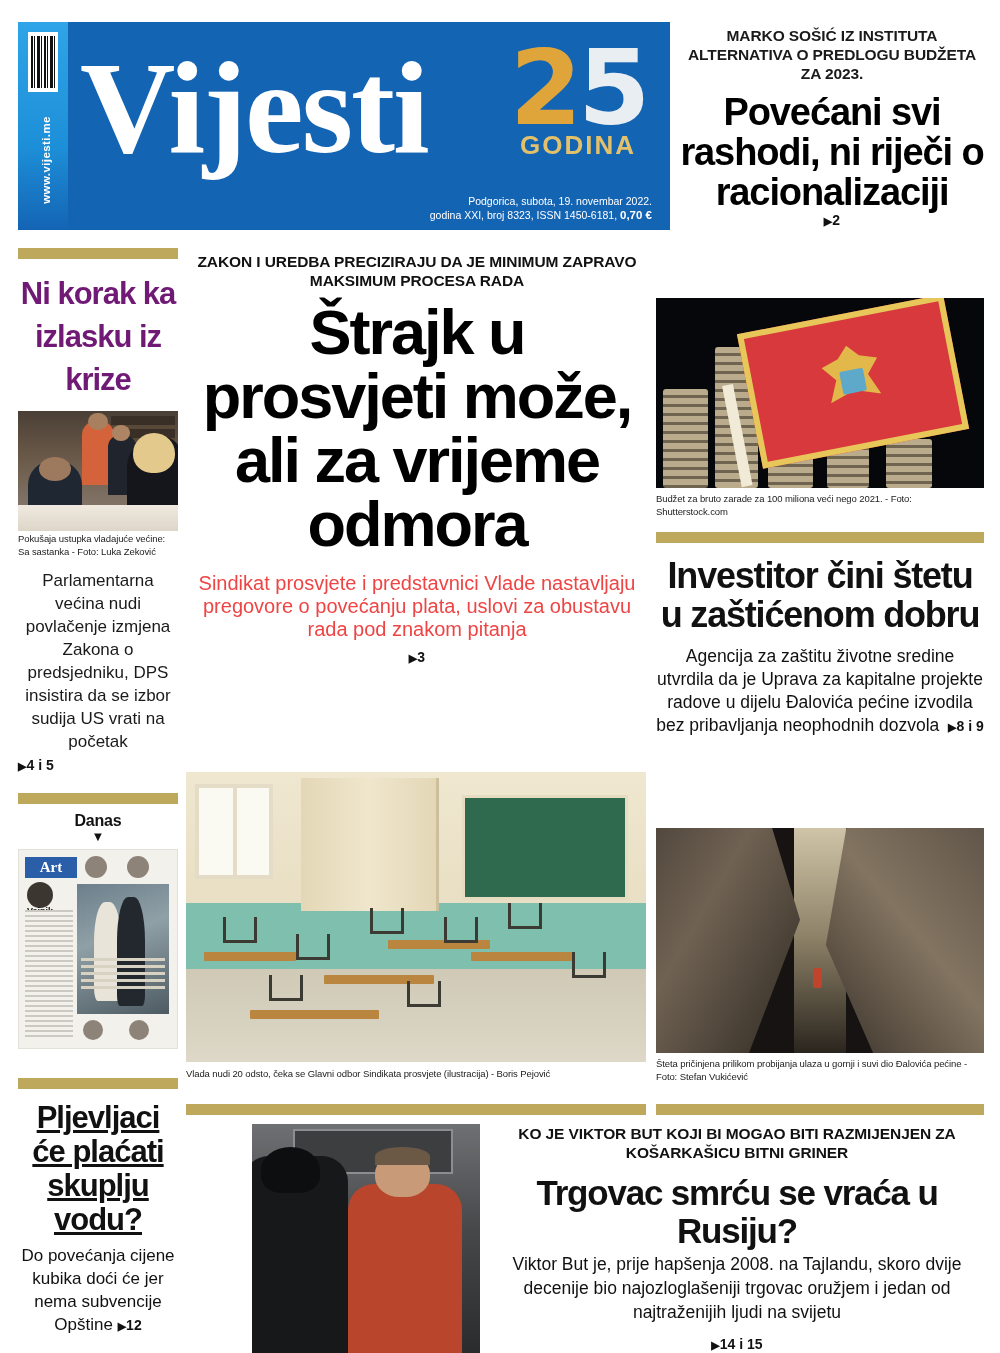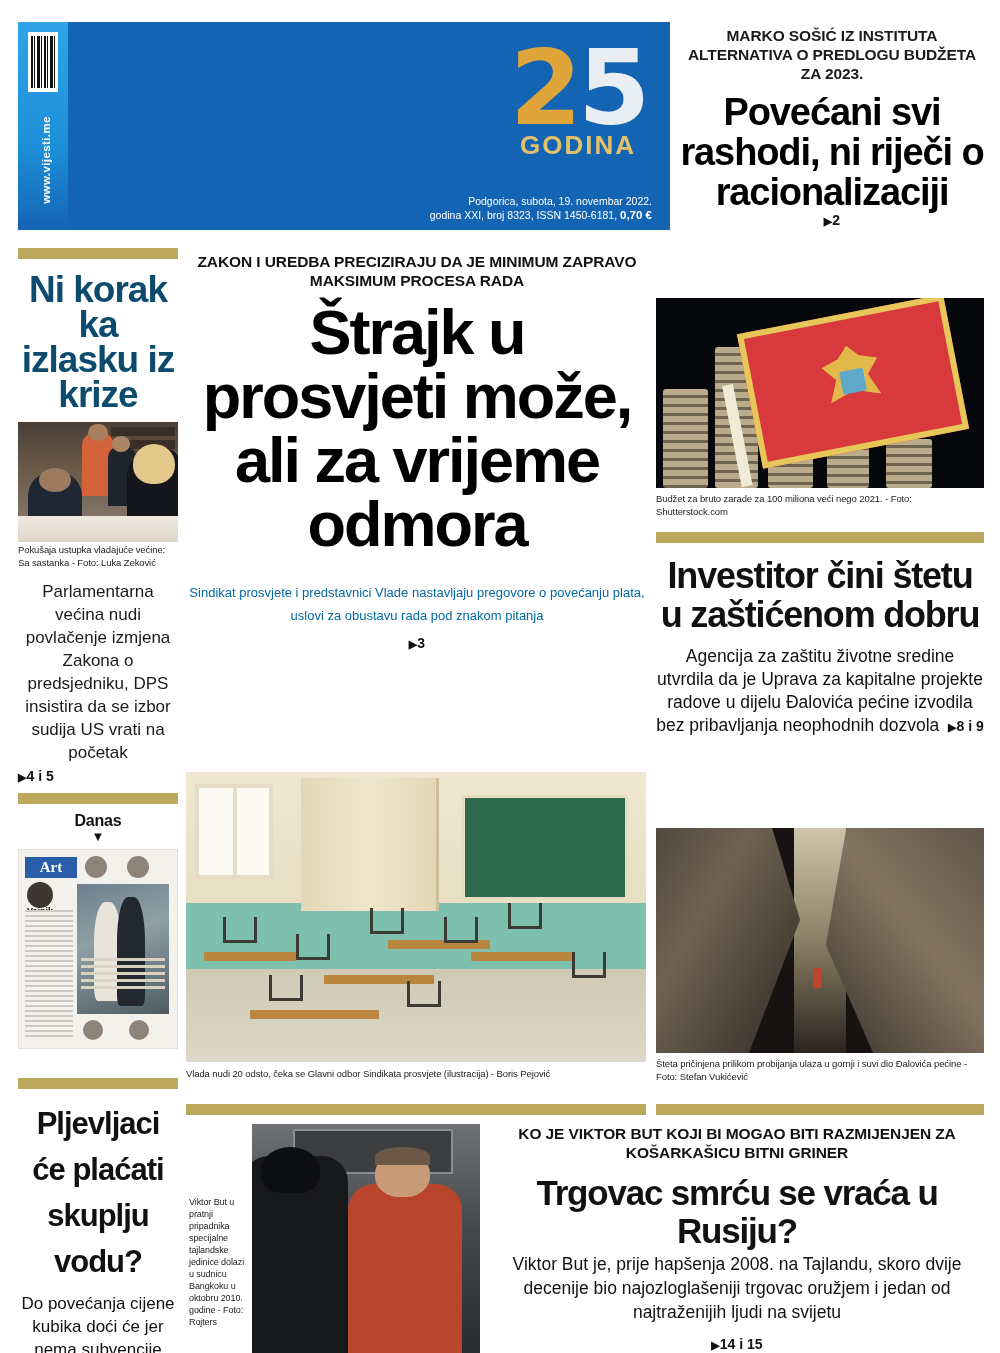--- a/index.html
+++ b/index.html
@@ -82,21 +82,21 @@
   .center { position: absolute; left: 186px; top: 252px; width: 462px; text-align: center; }
   .c-kicker {
     font-size: 15.5px; font-weight: bold; line-height: 19px; color:#111;
     letter-spacing: -.1px;
   }
   .c-head {
     margin-top: 10px; font-size: 63px; font-weight: bold; line-height: 64px;
     letter-spacing: -2px; color: #000;
   }
   .c-sub {
-    margin-top: 25px; font-size: 13px; line-height: 23px; color: #0369a1;
+    margin-top: 16px; font-size: 20px; line-height: 23px; color: #ef4444;
   }
   .c-pg { margin-top: 8px; }
 
   .photo-classroom {
     position: absolute; left: 186px; top: 772px; width: 460px; height: 290px;
     background: linear-gradient(180deg,#cfe0d2 0%, #bed3c4 42%, #c9c6b4 43%, #d7d3c2 100%);
     overflow: hidden;
   }
   .cr-wall { position:absolute; left:0; top:0; width:100%; height:45%;
     background:linear-gradient(180deg,#efe7cf 0%,#e8dfc4 100%); }
@@ -116,22 +116,22 @@
 
   .cap {
     font-size: 9.5px; line-height: 12.5px; color: #222; letter-spacing: -.1px;
   }
   .cap-classroom { position:absolute; left:186px; top:1068px; width:460px; }
 
   
   .gold { background:#bda85c; height:11px; }
   .lc { position: absolute; left: 18px; top: 248px; width: 160px; text-align: center; }
   .lc-head {
-    margin-top: 13px; font-size: 37px; font-weight: bold; line-height: 35px;
-    letter-spacing: -1px; color:#0c4a6e;
+    margin-top: 13px; font-size: 31px; font-weight: bold; line-height: 43px;
+    letter-spacing: -1px; color:#701a75;
   }
   .photo-meeting {
     margin-top: 10px; width: 160px; height: 120px; position: relative; overflow: hidden;
     background: linear-gradient(180deg,#4a3f36 0%, #6b5a49 40%, #8d8277 100%);
   }
   .pm-shelf { position:absolute; right:2%; top:4%; width:40%; height:56%;
     background:repeating-linear-gradient(180deg,#3a2f26 0 9px,#584838 9px 13px); }
   .pm-p1 { position:absolute; left:6%; top:42%; width:34%; height:58%;
     background:#1f2733; border-radius:24px 24px 0 0; }
   .pm-p1h { position:absolute; left:13%; top:38%; width:20%; height:20%;
@@ -179,22 +179,22 @@
     background:#e9e4da; border-radius:40% 40% 14% 14%; }
   .dt-dancer2 { position:absolute; left:44%; top:10%; width:30%; height:84%;
     background:#23282e; border-radius:40% 40% 10% 10%; }
   .dt-text { position:absolute; left:6px; top:60px; width:48px; height:130px;
     background:repeating-linear-gradient(180deg,#cbc9c2 0 2px,#f2f1ec 2px 5px); }
   .dt-cap { position:absolute; left:62px; top:108px; width:84px; height:34px;
     background:repeating-linear-gradient(180deg,#d8d2c2 0 3px,transparent 3px 7px); }
   .dt-name { position:absolute; left:10px; top:44px; font-size:9px; font-weight:bold; }
 
   .lc2 { position:absolute; left:18px; top:1078px; width:160px; text-align:center; }
-  .lc2-head { margin-top:12px; font-size:31px; font-weight:bold; line-height:46px;
-    letter-spacing:-1px; }
+  .lc2-head { margin-top:12px; font-size:31px; font-weight:bold; line-height:34px;
+    letter-spacing:-1px;text-decoration:underline; }
   .lc2-body { margin-top:7px; font-size:17px; line-height:23px; }
 
   
   .photo-flag {
     position:absolute; left:656px; top:298px; width:328px; height:190px;
     background:#05070a; overflow:hidden;
   }
   .coin-stack { position:absolute; bottom:0; background:
     repeating-linear-gradient(180deg,#b9ab8b 0 6px,#6e6450 6px 9px); border-radius:3px; }
   .flag-rect {
@@ -270,20 +270,21 @@
 
 <div class="page">
 
   <div class="masthead">
     <div class="mh-strip">
       <div class="mh-barcode">
         <div class="bars"></div>
       </div>
       <div class="mh-url">www.vijesti.me</div>
     </div>
+    <div class="mh-title">Vijesti</div>
     <div class="mh-anniv">
       <div class="mh-25">
         <span class="d2">2</span><span class="d5">5</span>
       </div>
       <div class="mh-godina">GODINA</div>
     </div>
     <div class="mh-meta">
       <div>Podgorica, subota, 19. novembar 2022.</div>
       <div>
         <span>godina XXI, broj 8323, ISSN 1450-6181, </span><b>0,70 €</b>
@@ -431,23 +432,20 @@
 
   <div class="photo-but">
     <div class="but-bg"></div>
     <div class="but-board"></div>
     <div class="but-man"></div>
     <div class="but-head"></div>
     <div class="but-hair"></div>
     <div class="but-soldier"></div>
     <div class="but-helmet"></div>
   </div>
-  <div class="cap-but">
-    <div class="cap">Viktor But u pratnji pripadnika specijalne tajlandske jedinice dolazi u sudnicu Bangkoku u oktobru 2010. godine - Foto: Rojters</div>
-  </div>
 
   <div class="bb">
     <div class="bb-kicker">KO JE VIKTOR BUT KOJI BI MOGAO BITI RAZMIJENJEN ZA KOŠARKAŠICU BITNI GRINER</div>
     <div class="bb-head">Trgovac smrću se vraća u Rusiju?</div>
     <div class="bb-body">Viktor But je, prije hapšenja 2008. na Tajlandu, skoro dvije decenije bio najozloglašeniji trgovac oružjem i jedan od najtraženijih ljudi na svijetu</div>
     <div class="pg bb-pg">
       <span class="tri">▶</span><span>14 i 15</span>
     </div>
   </div>
 

